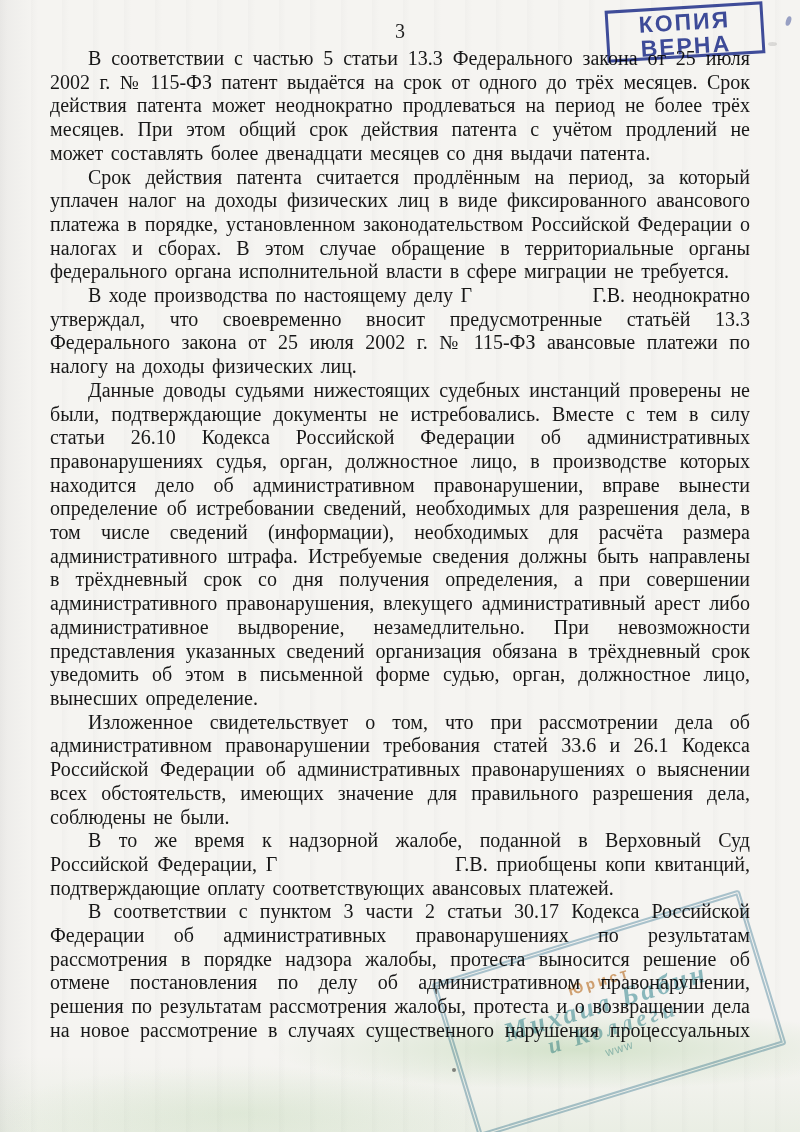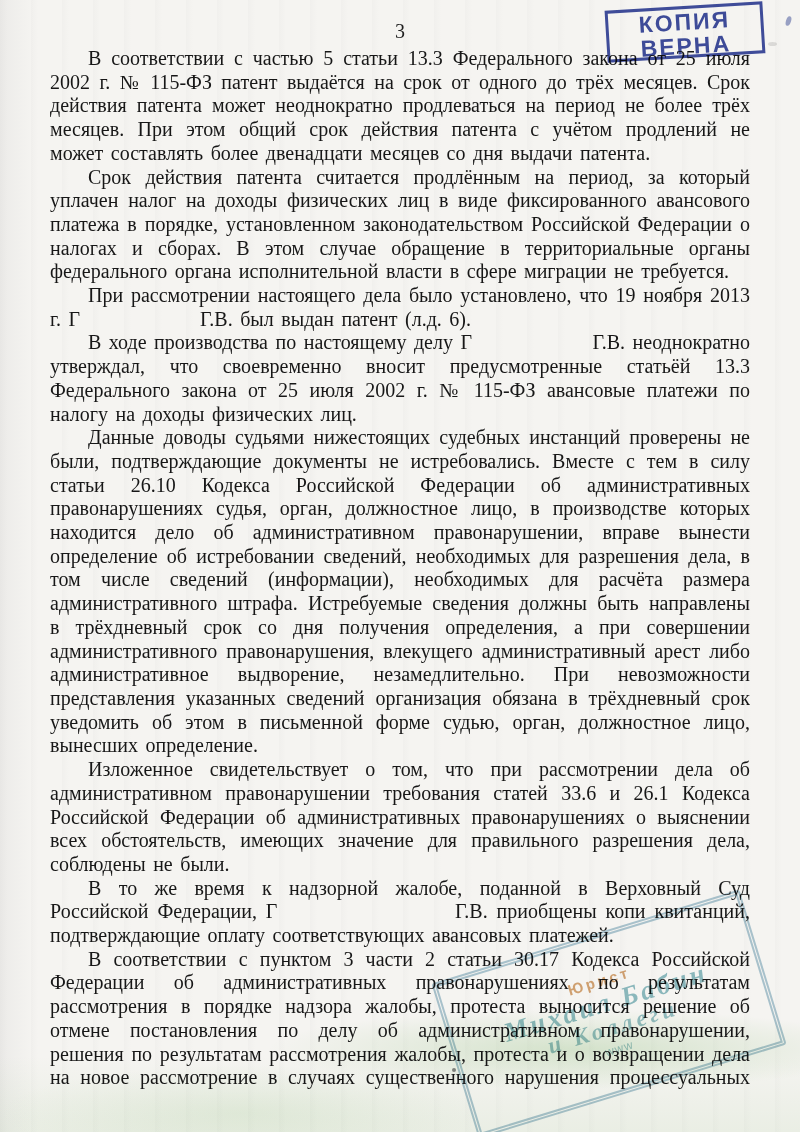--- a/index.html
+++ b/index.html
@@ -95,21 +95,20 @@
     <span class="copy-line">ВЕРНА</span>
   </div>
 
   <div class="content">
 
 
       <p class="para">В соответствии с частью 5 статьи 13.3 Федерального закона от 25 июля 2002 г. № 115-ФЗ патент выдаётся на срок от одного до трёх месяцев. Срок действия патента может неоднократно продлеваться на период не более трёх месяцев. При этом общий срок действия патента с учётом продлений не может составлять более двенадцати месяцев со дня выдачи патента.</p>
 
       <p class="para">Срок действия патента считается продлённым на период, за который уплачен налог на доходы физических лиц в виде фиксированного авансового платежа в порядке, установленном законодательством Российской Федерации о налогах и сборах. В этом случае обращение в территориальные органы федерального органа исполнительной власти в сфере миграции не требуется.</p>
 
-      <p class="para">При рассмотрении настоящего дела было установлено, что 19 ноября 2013 г. Г&nbsp;&nbsp;&nbsp;&nbsp;&nbsp;&nbsp;&nbsp;&nbsp;&nbsp;&nbsp;&nbsp;&nbsp;&nbsp;&nbsp;&nbsp;&nbsp;Г.В. был выдан патент (л.д. 6).</p>
 
       <p class="para">В ходе производства по настоящему делу Г&nbsp;&nbsp;&nbsp;&nbsp;&nbsp;&nbsp;&nbsp;&nbsp;&nbsp;&nbsp;&nbsp;&nbsp;&nbsp;&nbsp;&nbsp;&nbsp;Г.В. неоднократно утверждал, что своевременно вносит предусмотренные статьёй 13.3 Федерального закона от 25 июля 2002 г. № 115-ФЗ авансовые платежи по налогу на доходы физических лиц.</p>
 
       <p class="para">Данные доводы судьями нижестоящих судебных инстанций проверены не были, подтверждающие документы не истребовались. Вместе с тем в силу статьи 26.10 Кодекса Российской Федерации об административных правонарушениях судья, орган, должностное лицо, в производстве которых находится дело об административном правонарушении, вправе вынести определение об истребовании сведений, необходимых для разрешения дела, в том числе сведений (информации), необходимых для расчёта размера административного штрафа. Истребуемые сведения должны быть направлены в трёхдневный срок со дня получения определения, а при совершении административного правонарушения, влекущего административный арест либо административное выдворение, незамедлительно. При невозможности представления указанных сведений организация обязана в трёхдневный срок уведомить об этом в письменной форме судью, орган, должностное лицо, вынесших определение.</p>
 
       <p class="para">Изложенное свидетельствует о том, что при рассмотрении дела об административном правонарушении требования статей 33.6 и 26.1 Кодекса Российской Федерации об административных правонарушениях о выяснении всех обстоятельств, имеющих значение для правильного разрешения дела, соблюдены не были.</p>
 
       <p class="para">В то же время к надзорной жалобе, поданной в Верховный Суд Российской Федерации, Г&nbsp;&nbsp;&nbsp;&nbsp;&nbsp;&nbsp;&nbsp;&nbsp;&nbsp;&nbsp;&nbsp;&nbsp;&nbsp;&nbsp;&nbsp;&nbsp;&nbsp;&nbsp;&nbsp;&nbsp;Г.В. приобщены копи квитанций, подтверждающие оплату соответствующих авансовых платежей.</p>
 
       <p class="para">В соответствии с пунктом 3 части 2 статьи 30.17 Кодекса Российской Федерации об административных правонарушениях по результатам рассмотрения в порядке надзора жалобы, протеста выносится решение об отмене постановления по делу об административном правонарушении, решения по результатам рассмотрения жалобы, протеста и о возвращении дела на новое рассмотрение в случаях существенного нарушения процессуальных</p>

